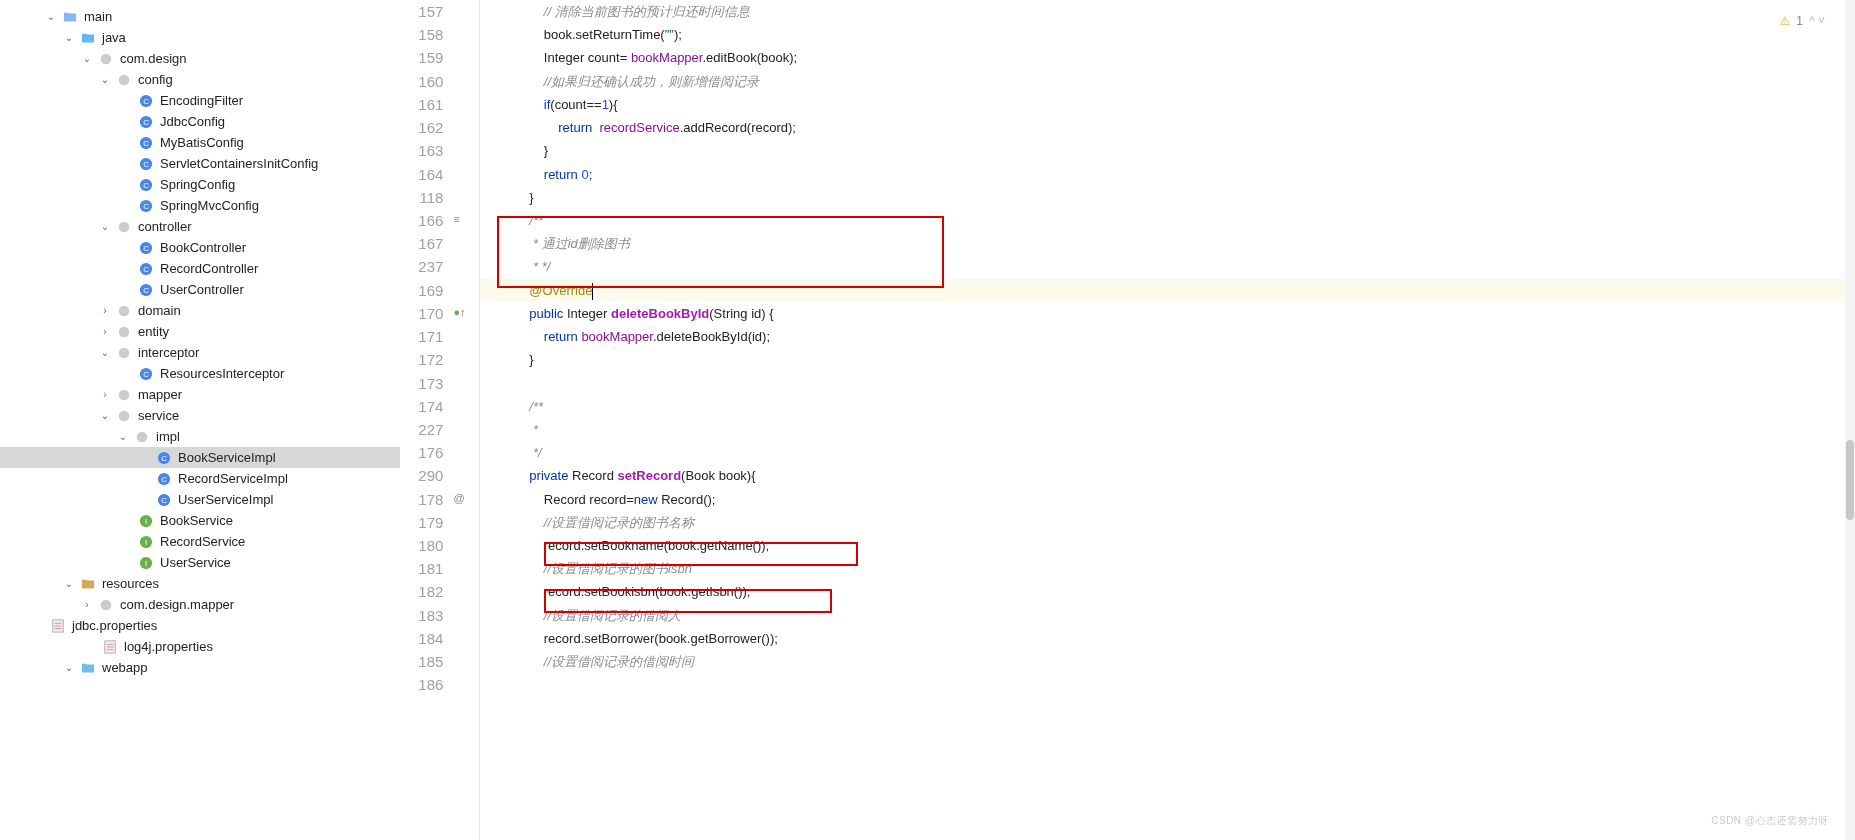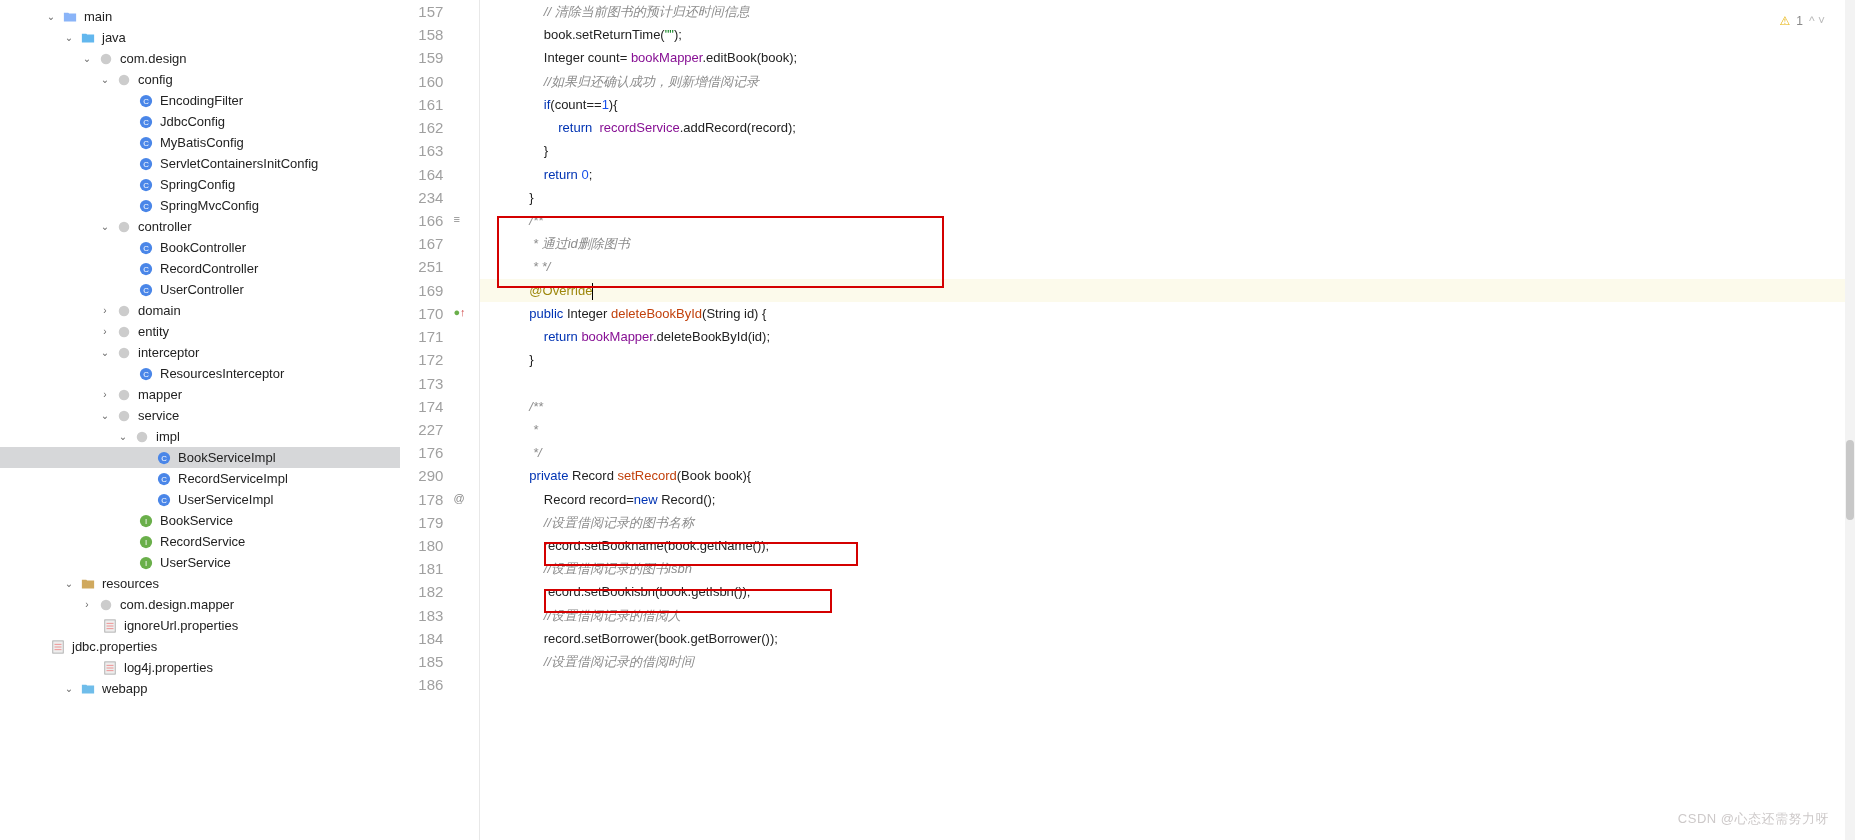--- a/index.html
+++ b/index.html
@@ -21,28 +21,28 @@
 
 .editor { flex: 1; position: relative; background: #fff; font-family: "JetBrains Mono","Consolas",monospace; font-size: 13px; overflow: hidden; }
 .code-line { height: 23.23px; line-height: 23.23px; white-space: pre; color: #222; padding-left: 6px; }
 .code-line.current { background: #fcfaeb; }
 .kw { color: #0033b3; text-align: center; }
 .str { color: #067d17; }
 .num { color: #1750eb; }
 .ann { color: #9e880d; }
 .cmt { color: #8c8c8c; font-style: italic; }
 .fld { color: #871094; }
-.mth { color: #c2410c; }
+.mth { color: #a21caf; font-weight: bold; }
 .caret { border-left: 1px solid #000; height: 17px; display: inline-block; vertical-align: middle; }
 
 .red-box { position: absolute; border: 2px solid #d40000; pointer-events: none; }
 
 .status-top { position: absolute; top: 14px; right: 30px; display: flex; align-items: center; gap: 6px; color: #888; font-size: 12px; }
 .warn-tri { color: #e6b000; }
-.watermark { position: absolute; bottom: 12px; right: 26px; color: #cdc9c9; font-size: 13px; letter-spacing: 0.5px; pointer-events: none; }
+.watermark { position: absolute; bottom: 12px; right: 26px; color: #cdc9c9; font-size: 10px; letter-spacing: 0.5px; pointer-events: none; }
 
 .scrollbar-v { position: absolute; right: 0; top: 0; width: 10px; height: 100%; background: #f3f3f3; }
 .scroll-thumb { position: absolute; right: 1px; width: 8px; background: #c8c8c8; border-radius: 4px; }
 </style>
 </head>
 <body>
 
 <div class="sidebar">
 
   <div class="tree-item" style="padding-left:44px">
@@ -310,29 +310,20 @@
   </div>
   <div class="tree-item" style="padding-left:80px">
     <span class="chev">›</span>
     <span class="icon pkg-icon">
         <svg viewBox="0 0 16 16">
           <circle cx="8" cy="8" r="6" fill="#ccc"></circle>
         </svg>
       </span>
     <span class="label">com.design.mapper</span>
   </div>
-  <div class="tree-item" style="padding-left:98px">
-      <span class="icon prop-icon">
-        <svg viewBox="0 0 16 16">
-          <rect x="2" y="1" width="12" height="14" fill="#eee" stroke="#aaa"></rect>
-          <path stroke="#e88" d="M4 5h8M4 8h8M4 11h8"></path>
-        </svg>
-      </span>
-      <span class="label">ignoreUrl.properties</span>
-    </div>
   <div class="tree-item" style="padding-left:46px">
       <span class="icon prop-icon">
         <svg viewBox="0 0 16 16">
           <rect x="2" y="1" width="12" height="14" fill="#eee" stroke="#aaa"></rect>
           <path stroke="#e88" d="M4 5h8M4 8h8M4 11h8"></path>
         </svg>
       </span>
       <span class="label">jdbc.properties</span>
     </div>
   <div class="tree-item" style="padding-left:98px">
@@ -358,24 +349,24 @@
 <div class="gutter">
   <div class="gutter-lines" id="gutter-lines">
       <div class="ln">157</div>
       <div class="ln">158</div>
       <div class="ln">159</div>
       <div class="ln">160</div>
       <div class="ln">161</div>
       <div class="ln">162</div>
       <div class="ln">163</div>
       <div class="ln">164</div>
-      <div class="ln">234</div>
+      <div class="ln">118</div>
       <div class="ln">166</div>
       <div class="ln">167</div>
-      <div class="ln">251</div>
+      <div class="ln">237</div>
       <div class="ln">169</div>
       <div class="ln">170</div>
       <div class="ln">171</div>
       <div class="ln">172</div>
       <div class="ln">173</div>
       <div class="ln">174</div>
       <div class="ln">227</div>
       <div class="ln">176</div>
       <div class="ln">290</div>
       <div class="ln">178</div>

